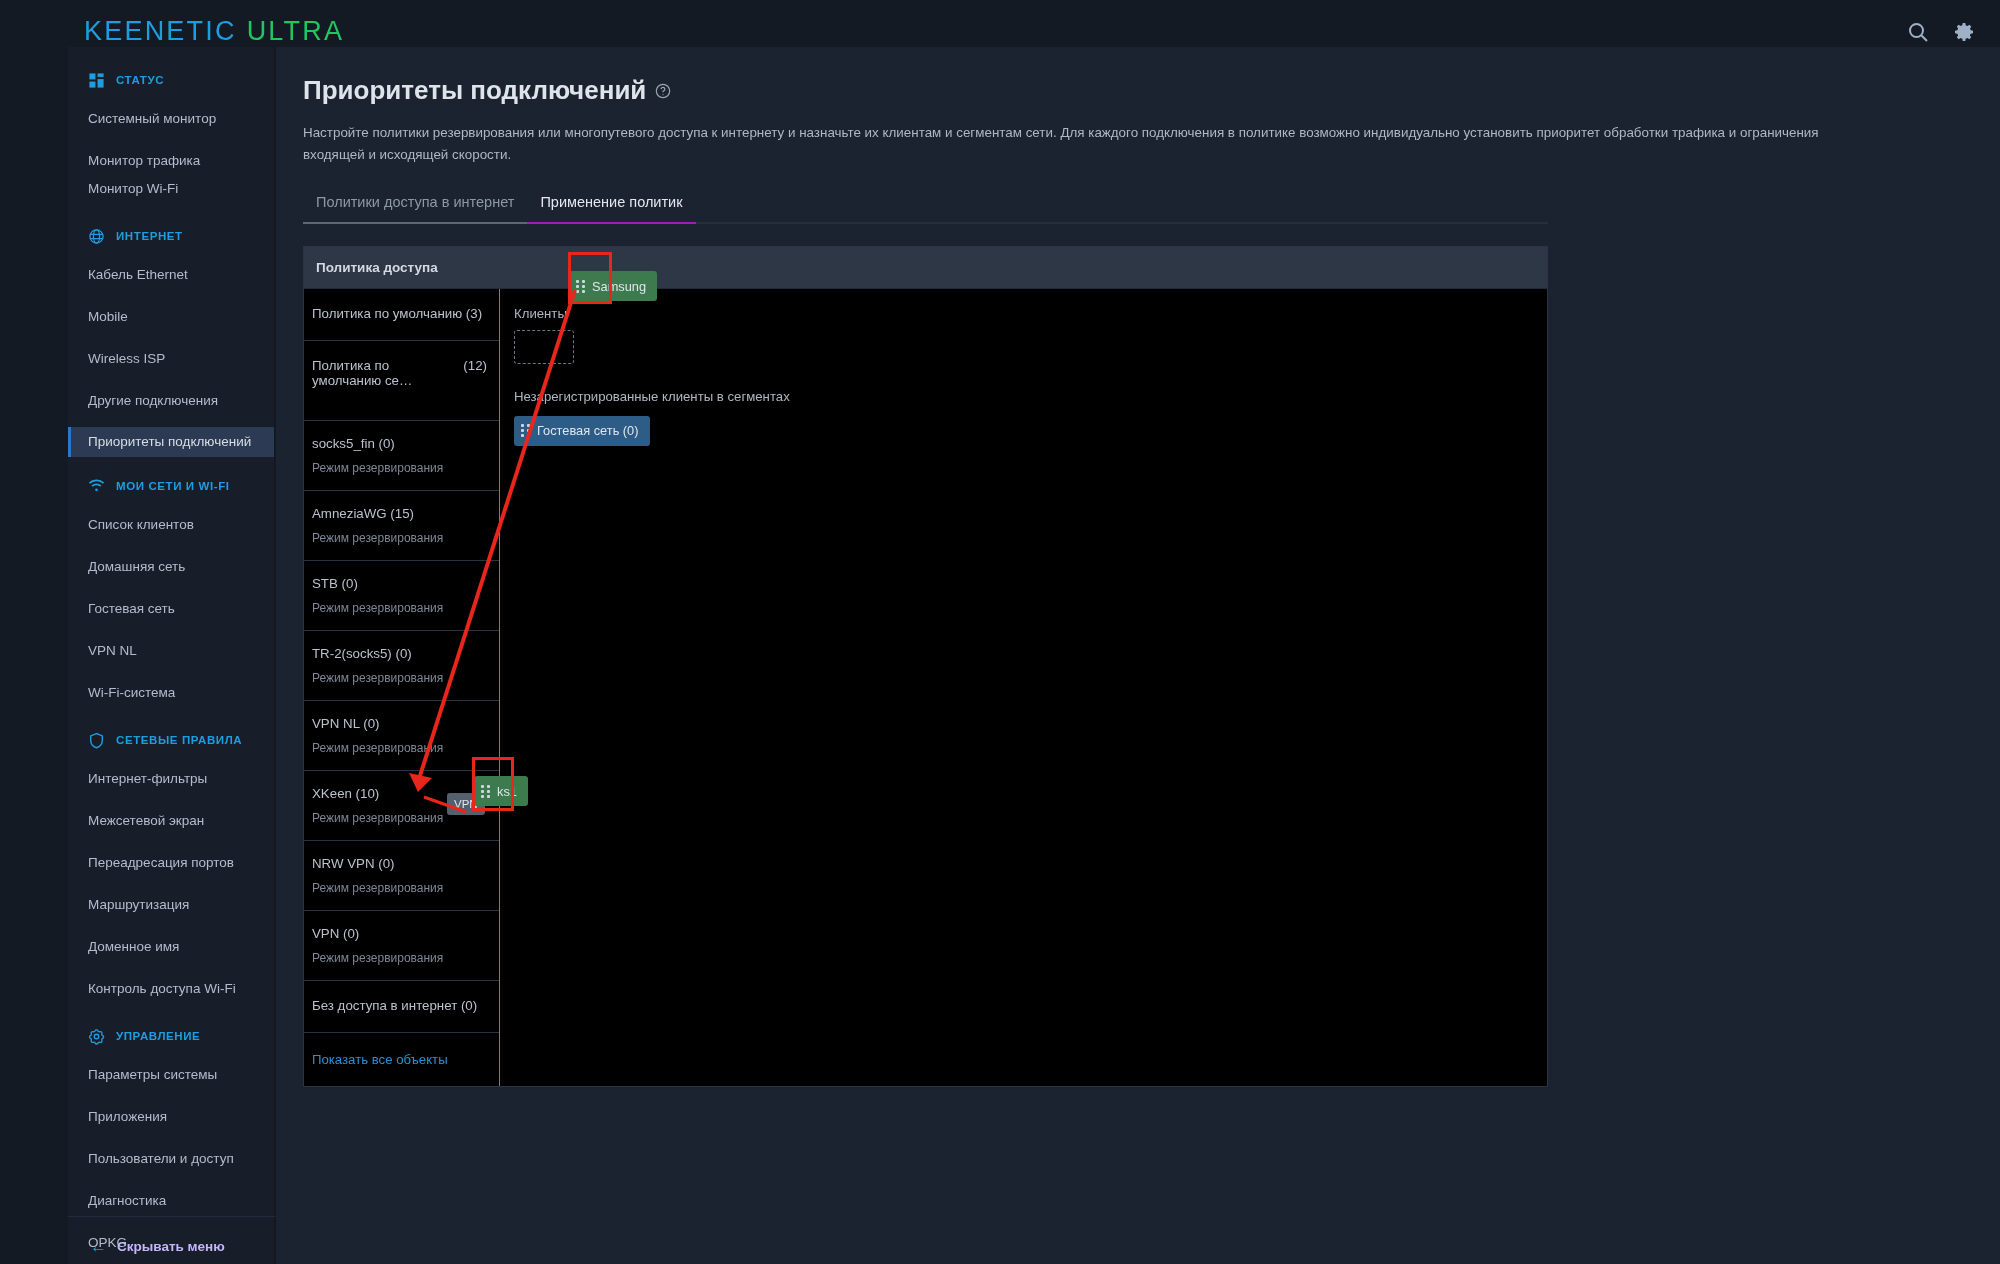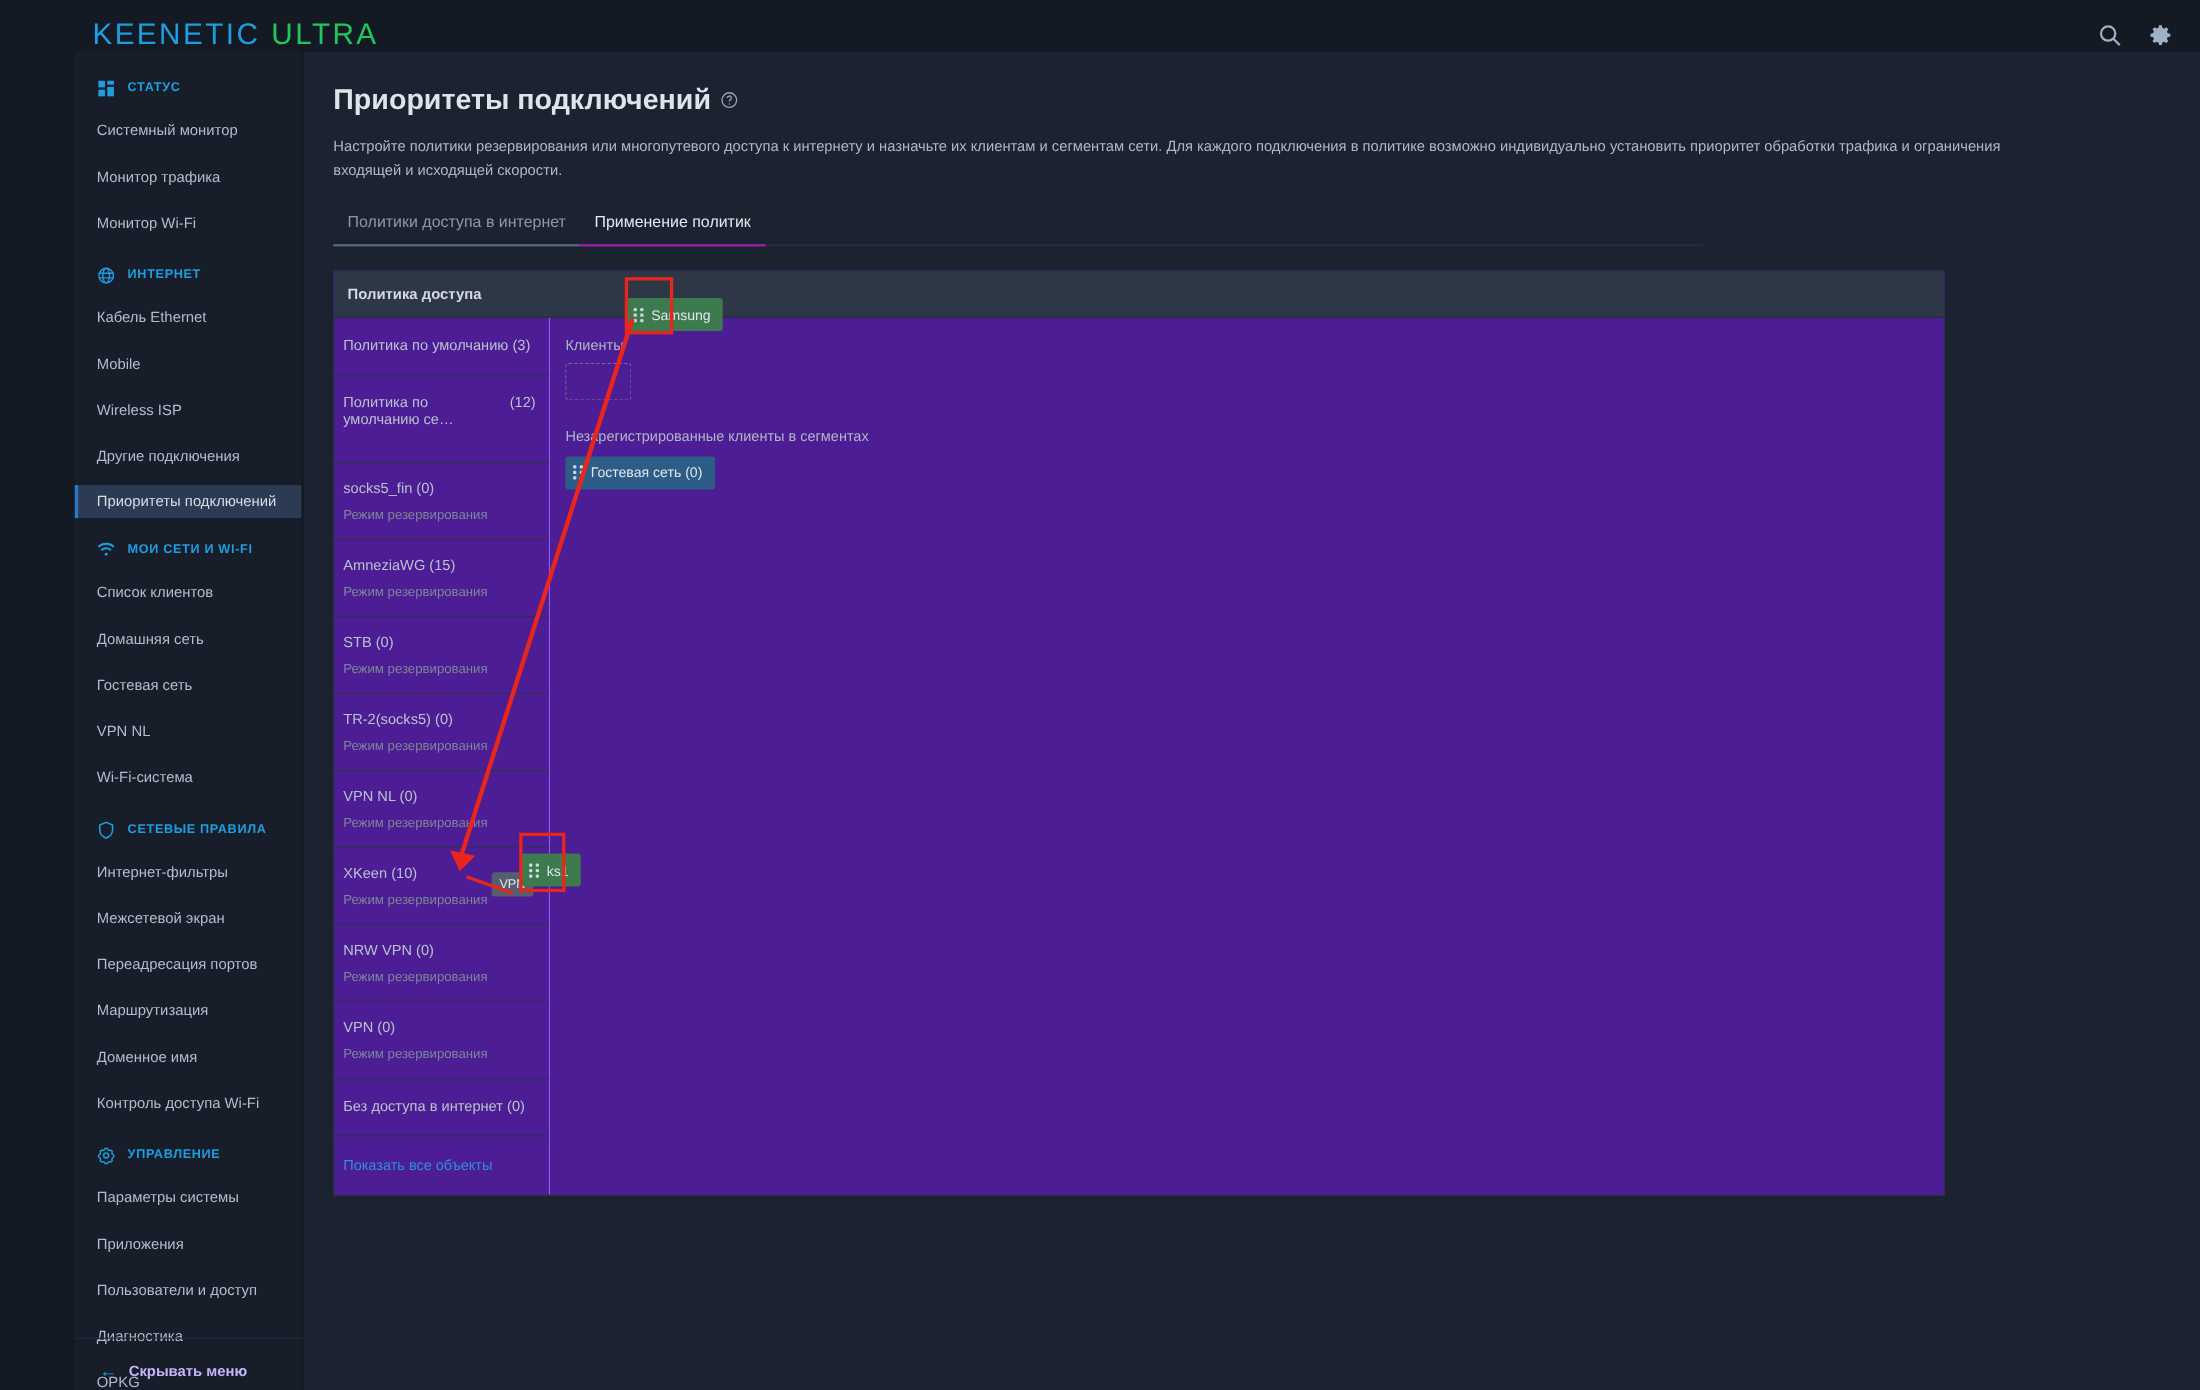--- a/index.html
+++ b/index.html
@@ -97,22 +97,22 @@
   }
   .tab {
     font-size: 14.5px; padding: 0 13px 12px 13px;
     color: #8d98a6; cursor: pointer; position: relative; top: 2px;
     border-bottom: 2px solid #5c6878;
   }
   .tab.active { color: #e3e8ee; border-bottom: 2px solid #a21caf; }
   .tab-spacer { flex: 1; border-bottom: 2px solid transparent; }
 
   .panel {
-    margin-top: 22px; width: 1465px;
-    background: #4c1d95;
+    margin-top: 22px; width: 1245px;
+    background: #000000;
     border: 1px solid #2a3444;
   }
   .panel-head {
     height: 42px; background: #2e3746;
     display: flex; align-items: center;
     padding-left: 12px;
     font-size: 13.5px; font-weight: 700; color: #d4dae2;
     border-bottom: 1px solid #232c3a;
   }
   .panel-body { display: flex; align-items: flex-start; }
@@ -192,21 +192,21 @@
       <svg class="sec-ic" viewBox="0 0 24 24" fill="currentColor">
         <rect x="2" y="2" width="8.5" height="8.5"></rect>
           <rect x="13.5" y="2" width="8.5" height="5"></rect>
         <rect x="2" y="13.5" width="8.5" height="8.5"></rect>
           <rect x="13.5" y="10" width="8.5" height="12"></rect>
       </svg>
       <span class="sec-label">СТАТУС</span>
     </div>
     <div class="nav-item" style="margin-top:4px">Системный монитор</div>
     <div class="nav-item" style="margin-top:14px">Монитор трафика</div>
-    <div class="nav-item" style="margin-top:14px">Монитор Wi-Fi</div>
+    <div class="nav-item" style="margin-top:0">Монитор Wi-Fi</div>
 
     <div class="sec" style="margin-top:12px">
       <svg class="sec-ic" viewBox="0 0 24 24" fill="none" stroke="currentColor" stroke-width="1.8">
         <circle cx="12" cy="12" r="9.3"></circle>
           <ellipse cx="12" cy="12" rx="4.3" ry="9.3"></ellipse>
         <line x1="2.7" y1="9" x2="21.3" y2="9"></line>
           <line x1="2.7" y1="15" x2="21.3" y2="15"></line>
       </svg>
       <span class="sec-label">ИНТЕРНЕТ</span>
     </div>

